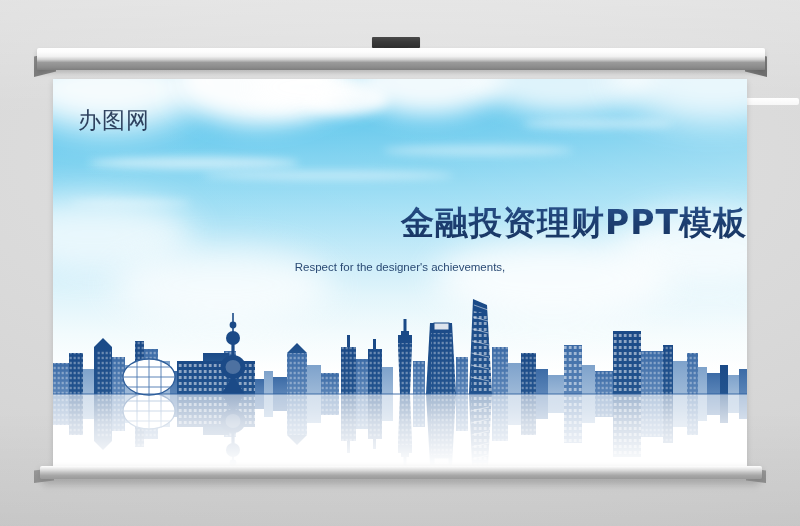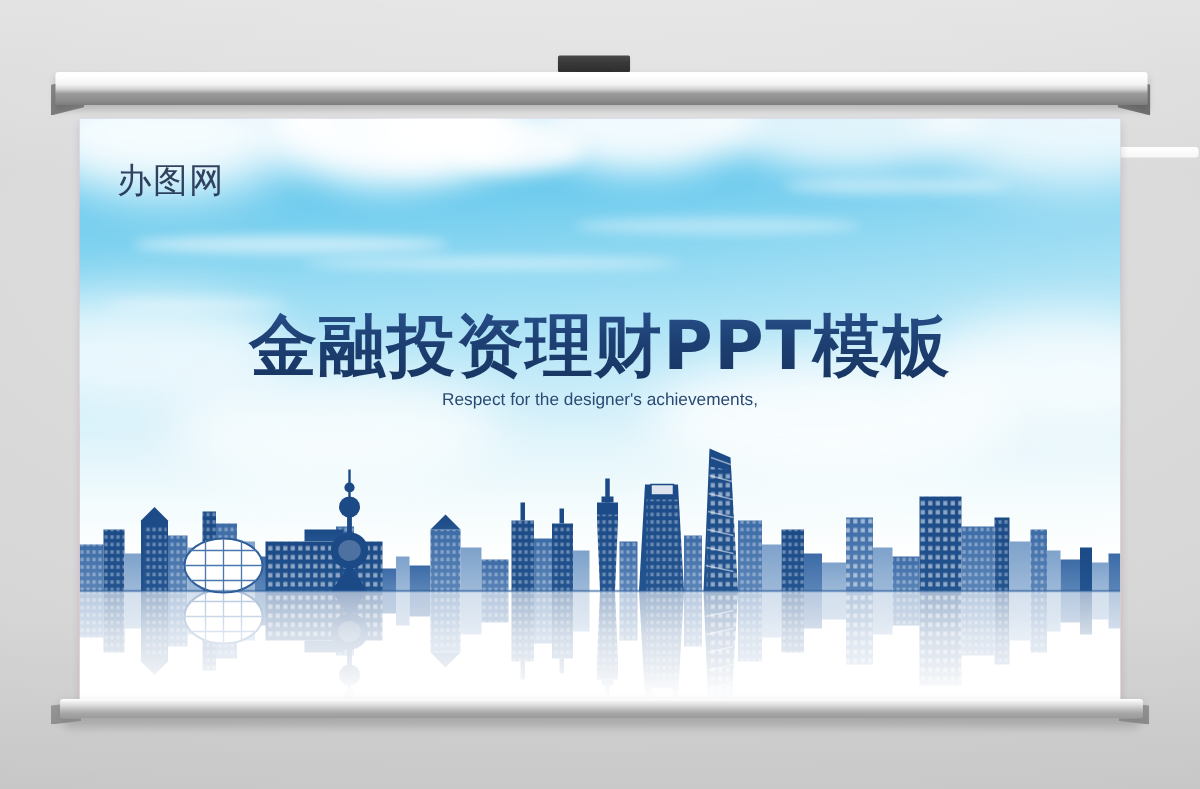--- a/index.html
+++ b/index.html
@@ -56,21 +56,21 @@
   #casing-cap-l{
     position:absolute;left:34px;top:52px;width:22px;height:25px;
     background:linear-gradient(225deg,#9a9a9a 0%,#8a8a8a 60%,#7a7a7a 100%);
     clip-path:polygon(100% 0,0 18%,0 100%,100% 78%);
   }
 
   
   #screen{
     position:absolute;left:53px;top:79px;width:694px;height:387px;
     overflow:hidden;
-    background:#f9a8d4;
+    background:#84cc16;
     box-shadow:0 2px 6px rgba(0,0,0,.14);
   }
 
   
   #sky{
     position:absolute;inset:0;
     background:linear-gradient(to bottom,
       #3fb9e8 0%,
       #5cc5ec 10%,
       #79d0ef 20%,
@@ -95,23 +95,23 @@
   
   #watermark{
     position:absolute;left:25px;top:26px;
     font-family:"DejaVu Sans","Liberation Sans",sans-serif;
     font-size:23px;letter-spacing:1px;color:#1d2f4e;opacity:.9;
     white-space:nowrap;
   }
 
   
   #title{
-    position:absolute;left:0;right:0;top:122px;text-align:center;
+    position:absolute;left:0;right:0;top:122px;text-align:right;
     font-family:"DejaVu Sans","Liberation Sans",sans-serif;
-    font-size:45px;font-weight:bold;letter-spacing:1px;
+    font-size:33px;font-weight:bold;letter-spacing:1px;
     color:#1b3d6e;
     background:linear-gradient(to bottom,#2b5590 0%,#1d3f72 45%,#17335e 100%);
     -webkit-background-clip:text;background-clip:text;
     -webkit-text-fill-color:transparent;
     white-space:nowrap;
   }
   #subtitle{
     position:absolute;left:0;right:0;top:180px;text-align:center;
     font-size:11.5px;line-height:17px;color:#2a4a74;font-weight:normal;
   }

